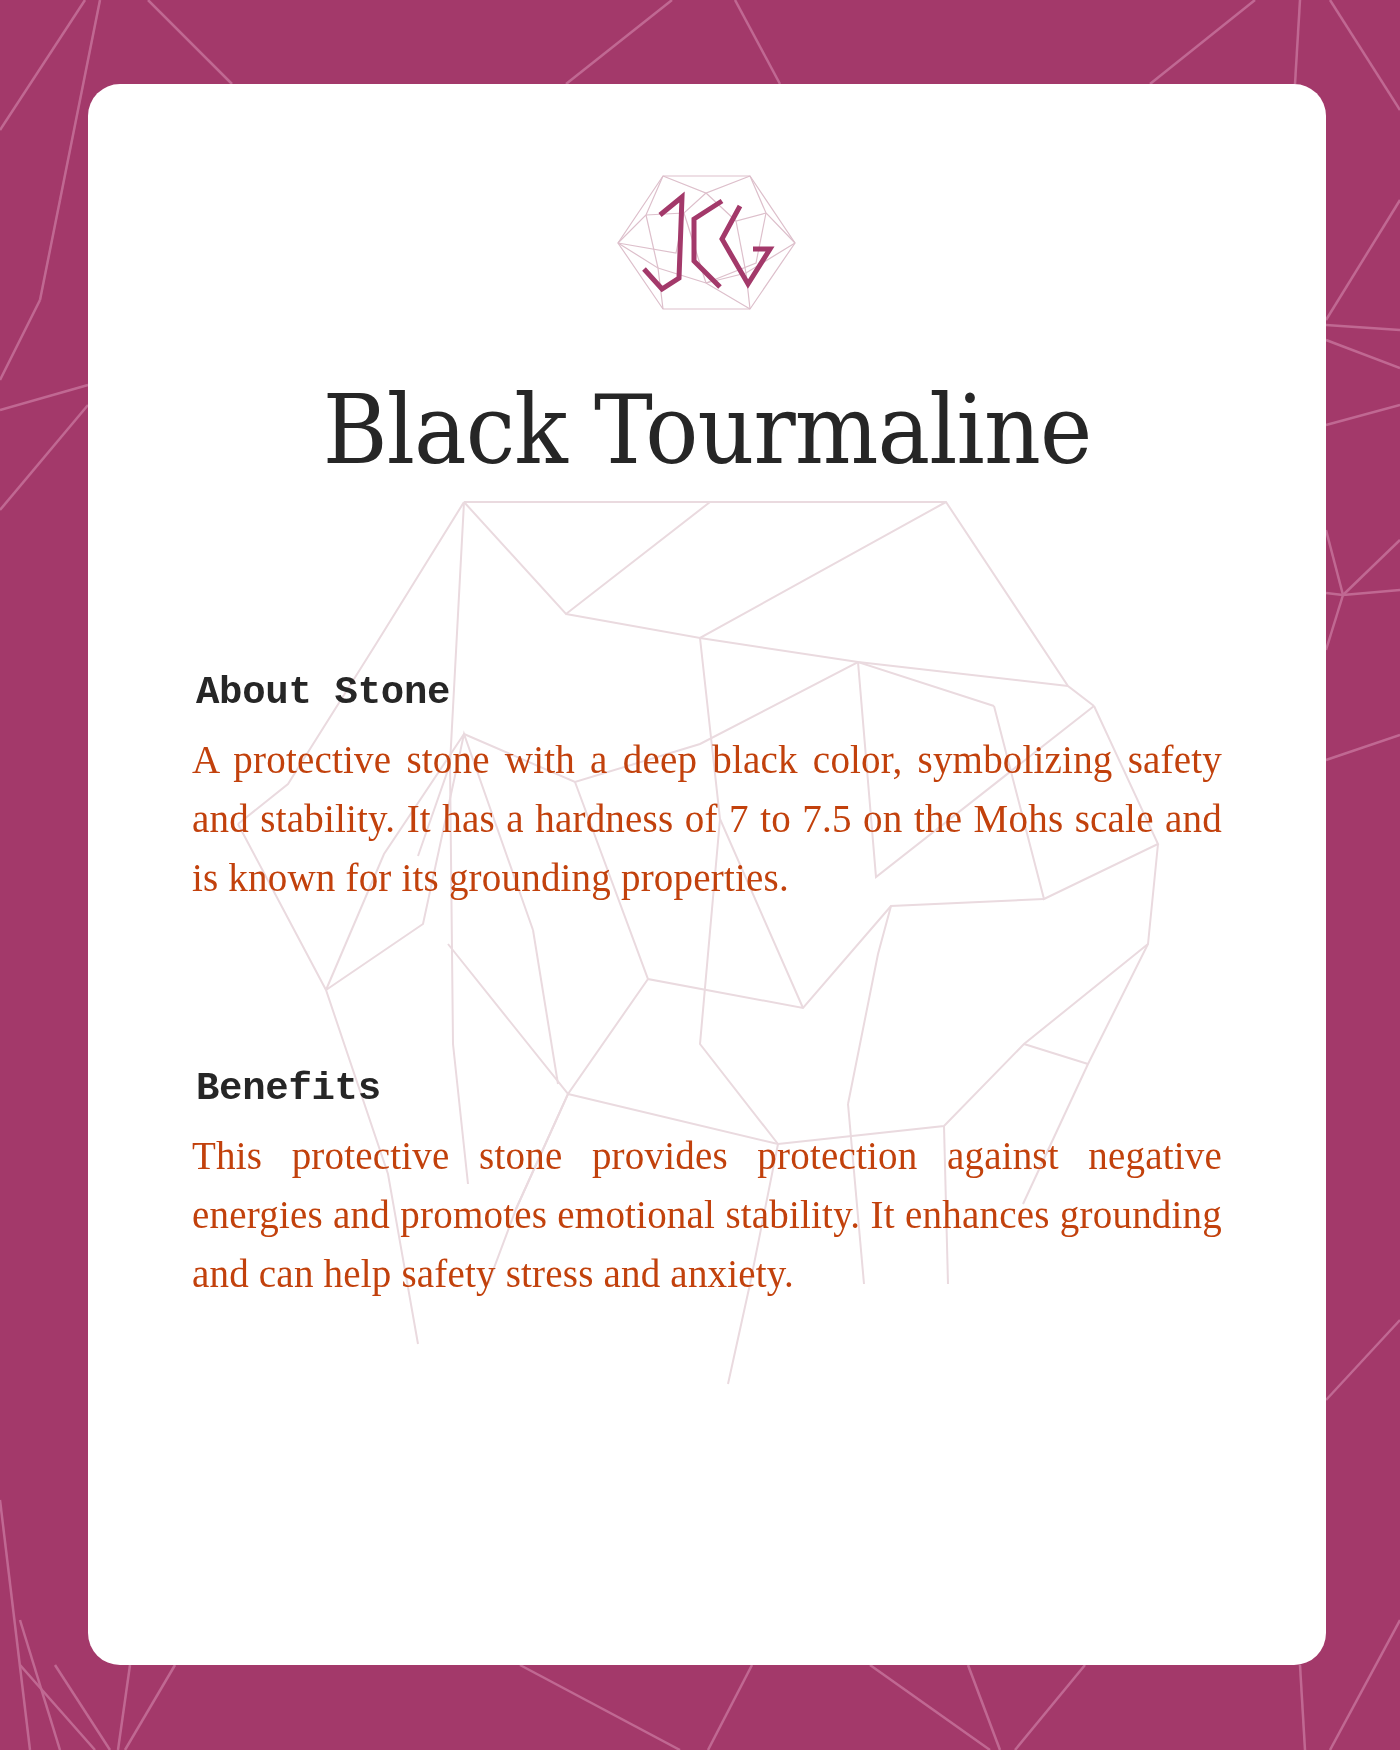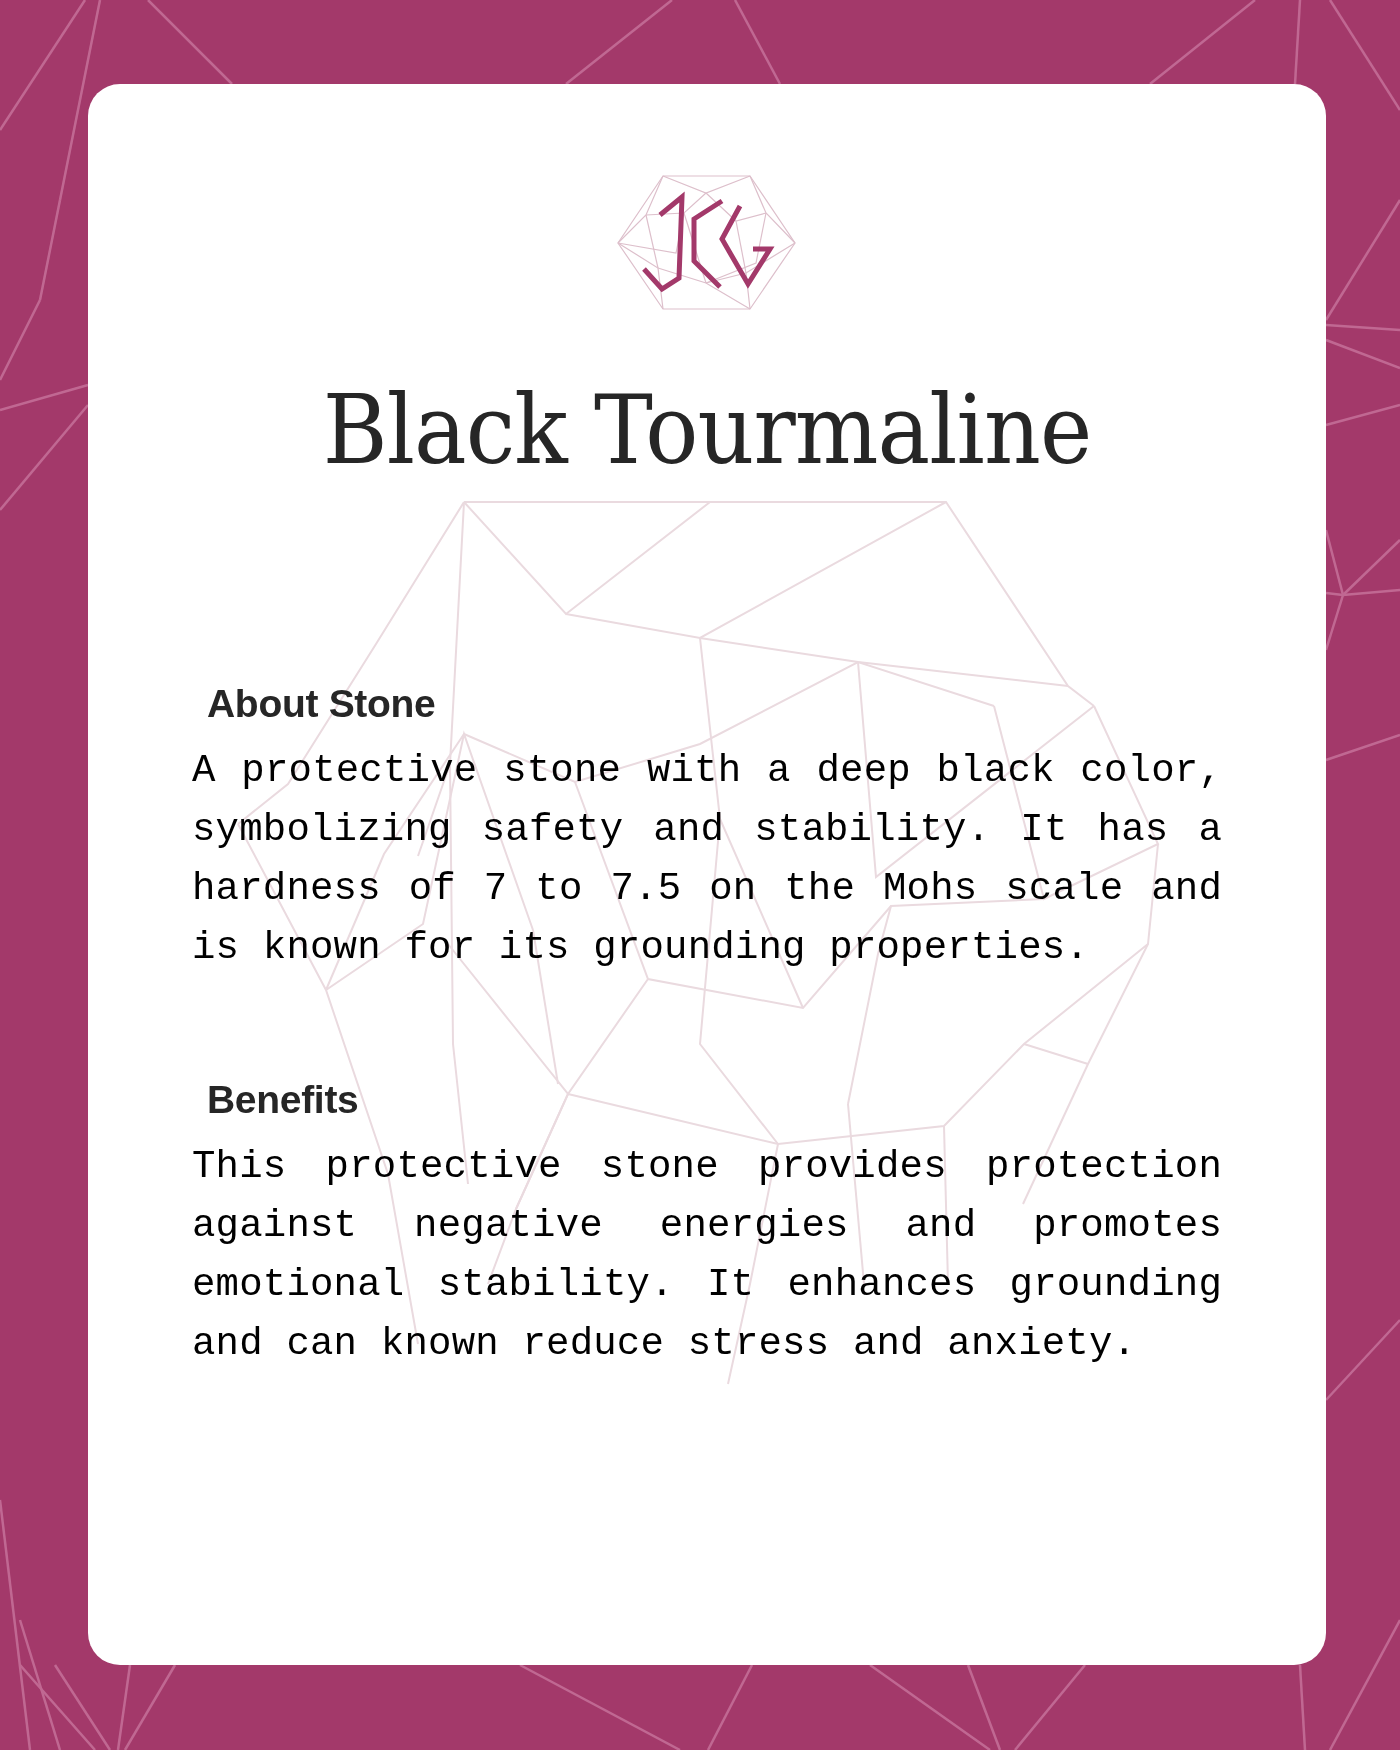--- a/index.html
+++ b/index.html
@@ -55,34 +55,34 @@
       letter-spacing: -1px;
       margin: 0;
       transform: scaleX(0.92);
     }
     .section {
       position: absolute;
       left: 104px;
       width: 1030px;
     }
     .section h2 {
-      margin: 15px;
-      font-family: Liberation Sans, sans-serif;
+      margin: 4px;
+      font-family: Liberation Mono, monospace;
       font-weight: bold;
       font-size: 39px;
       line-height: 46px;
       color: #262626;
       letter-spacing: -0.3px;
     }
     .section p {
       margin: 14px 0 0 0;
-      font-family: Liberation Mono, monospace;
+      font-family: Liberation Serif, serif;
       font-size: 39px;
       line-height: 59px;
-      color: #000000;
+      color: #c2410c;
       text-align: justify;
       text-align-last: left;
       letter-spacing: 0.2px;
     }
     .section-about { top: 582px; }
     .section-benefits { top: 978px; }
   </style>
 </head>
 <body>
 
@@ -194,16 +194,16 @@
 
   <h1 class="title">Black Tourmaline</h1>
 
   <div class="section section-about">
     <h2>About Stone</h2>
     <p>A protective stone with a deep black color, symbolizing safety and stability. It has a hardness of 7 to 7.5 on the Mohs scale and is known for its grounding properties.</p>
   </div>
 
   <div class="section section-benefits">
     <h2>Benefits</h2>
-    <p>This protective stone provides protection against negative energies and promotes emotional stability. It enhances grounding and can known reduce stress and anxiety.</p>
+    <p>This protective stone provides protection against negative energies and promotes emotional stability. It enhances grounding and can help safety stress and anxiety.</p>
   </div>
 
 </div>
 
 </body></html>

